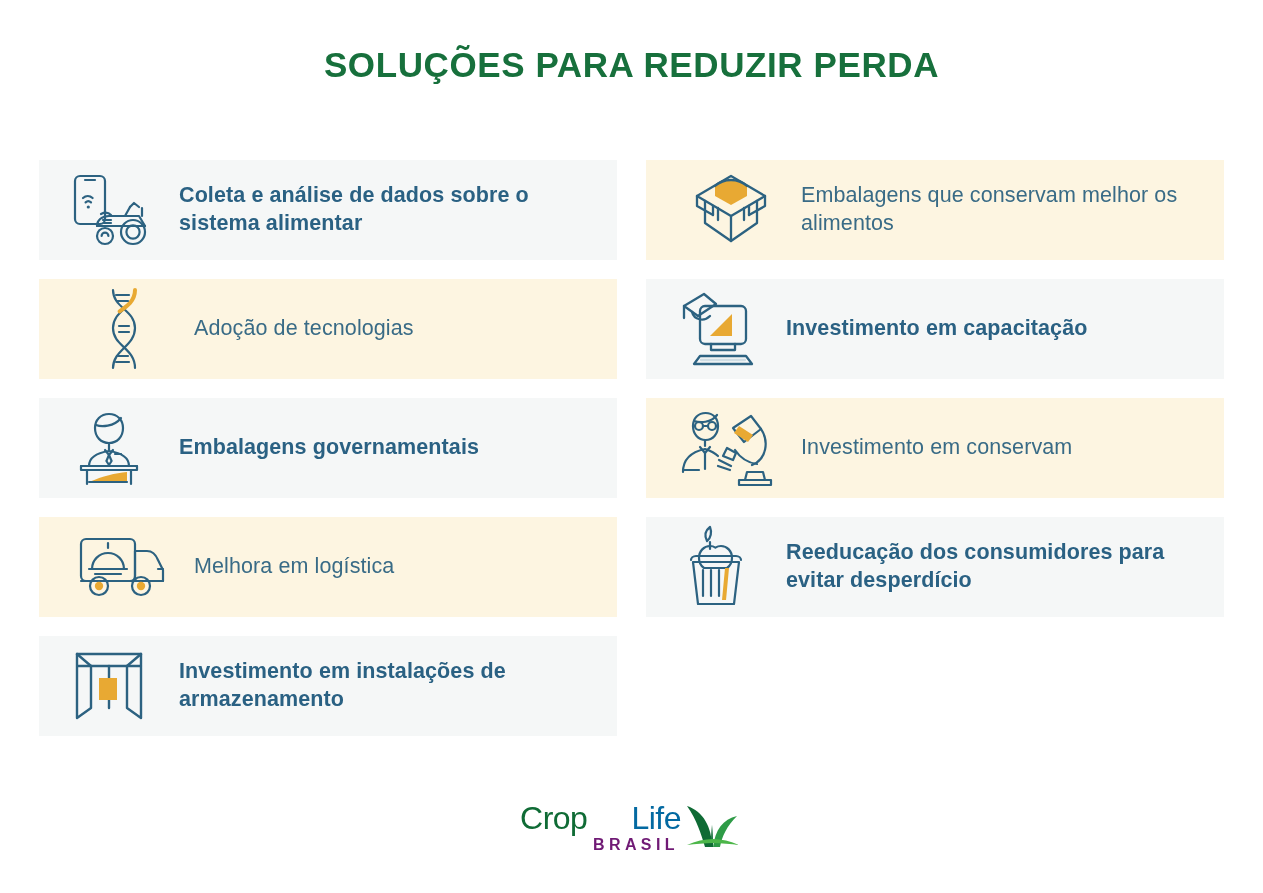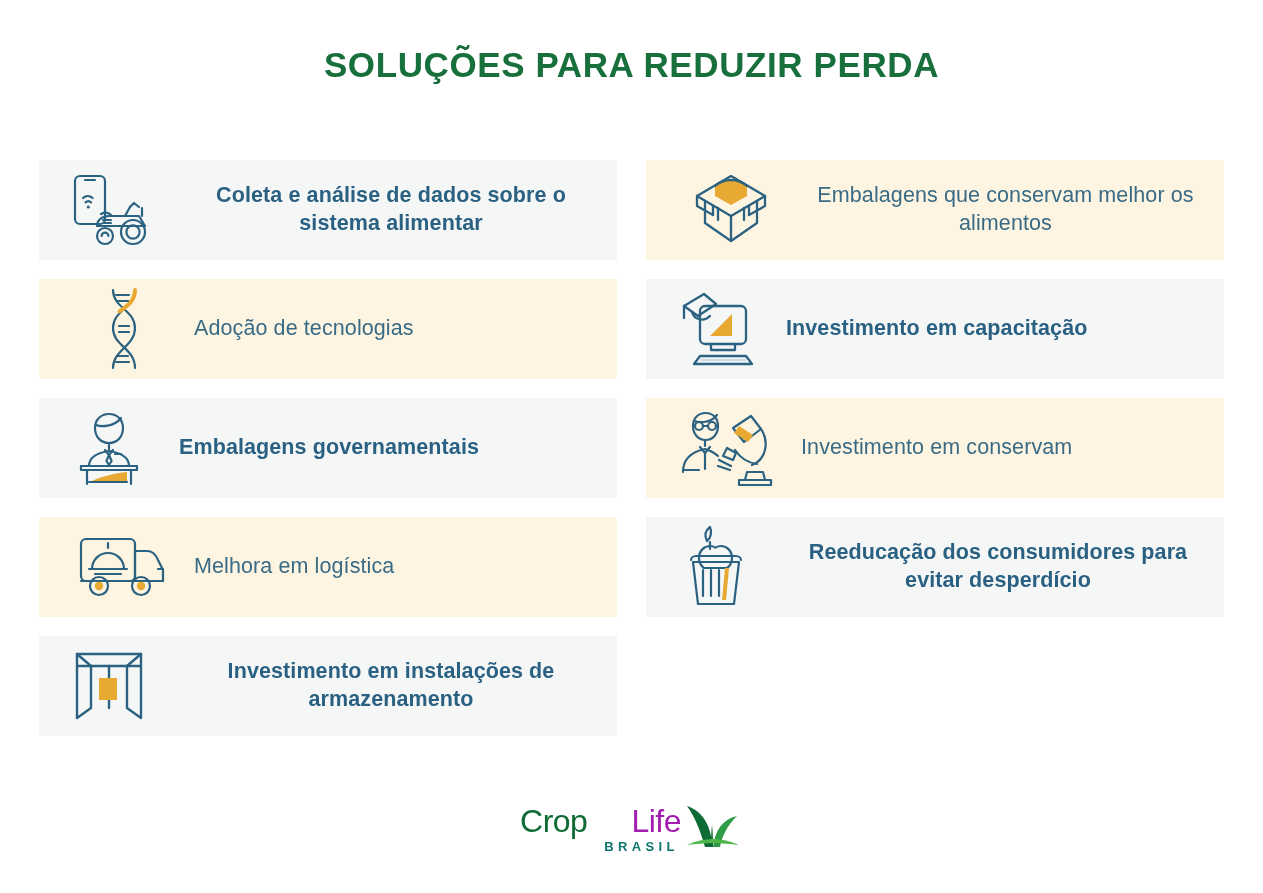--- a/index.html
+++ b/index.html
@@ -55,21 +55,20 @@
     justify-content:center;
   }
   .card-icon svg{display:block;}
 
   .card-label{
     color:#2c6281;
     font-size:21.5px;
     line-height:1.30;
     letter-spacing:0.1px;
     padding-left:10px;
-    text-align:center;
   }
   .card-label.bold{font-weight:bold;color:#2a6183;}
   .card-label.reg{font-weight:normal;color:#396b86;}
 
   
   .logo-wrap{
     position:absolute;
     left:0;right:0;
     top:795px;
     display:flex;
@@ -88,26 +87,26 @@
     line-height:1;
     padding-bottom:6px;
   }
   .logo-word{
     font-size:32px;
     font-weight:normal;
     letter-spacing:-0.5px;
     line-height:1;
   }
   .logo-crop{color:#0f6b35;}
-  .logo-life{color:#a21caf;margin-left:44px;}
+  .logo-life{color:#0369a1;margin-left:44px;}
   .logo-brasil{
-    font-size:13px;
+    font-size:16px;
     font-weight:bold;
     letter-spacing:4.4px;
-    color:#0f766e;
+    color:#701a75;
     margin-top:3px;
     margin-right:2px;
   }
   .logo-mark{margin-left:-2px;margin-bottom:-2px;}
 </style>
 </head>
 <body>
 
 <div class="page">
 

